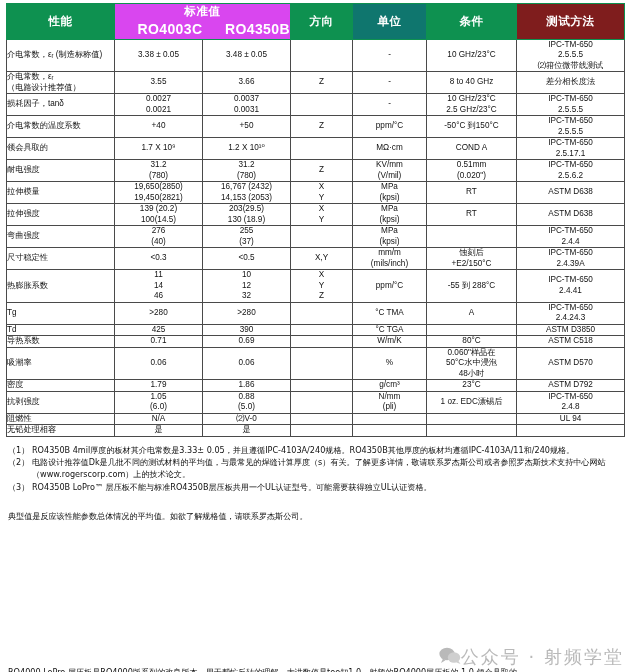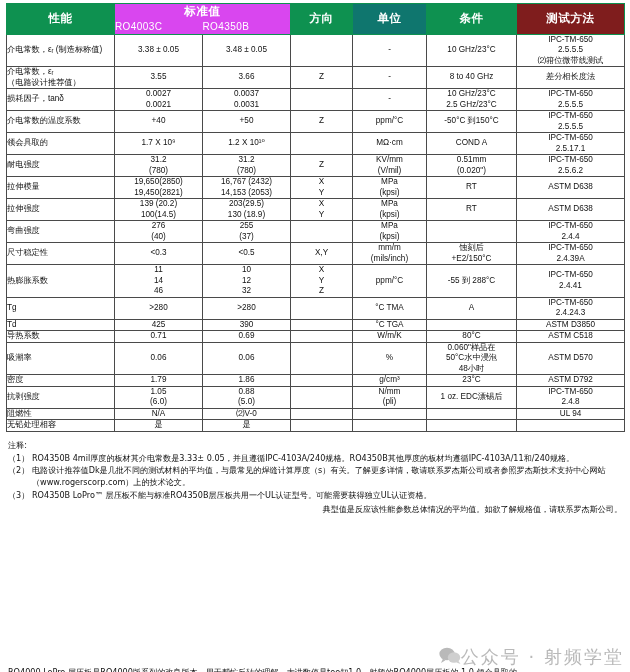--- a/index.html
+++ b/index.html
@@ -47,23 +47,23 @@
     letter-spacing: 0.6px;
     display: block;
   }
   .hdr-subrow {
     display: flex;
     width: 100%;
     margin-top: 2px;
   }
   .hdr-sub {
     flex: 1 1 50%;
-    text-align: left;
-    font-size: 10px;
-    font-weight: normal;
+    text-align: right;
+    font-size: 14px;
+    font-weight: bold;
     letter-spacing: 0.4px;
     color: #ffffff;
   }
   th.h-perf   { width: 108px; }
   th.h-typ    { width: 176px; }
   th.h-dir    { width:  62px; }
   th.h-unit   { width:  74px; }
   th.h-cond   { width:  90px; }
   th.h-method { width: 108px; }
 
@@ -99,21 +99,21 @@
     display: flex;
     align-items: flex-start;
   }
   .note-num {
     flex: 0 0 auto;
     width: 24px;
     text-align: left;
     white-space: nowrap;
   }
   .note-body { flex: 1 1 auto; }
-  .note-plain { margin-top: 2px; text-align: right; }
+  .note-plain { margin-top: 17px; }
 
   
   .cut-line {
     position: absolute;
     left: 8px;
     bottom: -3px;
     width: 614px;
     font-size: 8.1px;
     line-height: 1.4;
     color: #101010;
@@ -609,21 +609,20 @@
           </td>
           <td class="c-dir"></td>
           <td class="c-unit"></td>
           <td class="c-cond"></td>
           <td class="c-method"></td>
         </tr>
       </tbody>
   </table>
 
   <div class="notes">
-    <div class="notes-title">注释:</div>
     <div id="notes-list">
         <div class="note-row">
           <span class="note-num">（1）</span>
           <span class="note-body">RO4350B 4mil厚度的板材其介电常数是3.33± 0.05，并且遵循IPC-4103A/240规格。RO4350B其他厚度的板材均遵循IPC-4103A/11和/240规格。</span>
         </div>
         <div class="note-row">
           <span class="note-num">（2）</span>
           <span class="note-body">电路设计推荐值Dk是几批不同的测试材料的平均值，与最常见的焊缝计算厚度（s）有关。了解更多详情，敬请联系罗杰斯公司或者参照罗杰斯技术支持中心网站（www.rogerscorp.com）上的技术论文。</span>
         </div>
         <div class="note-row">

